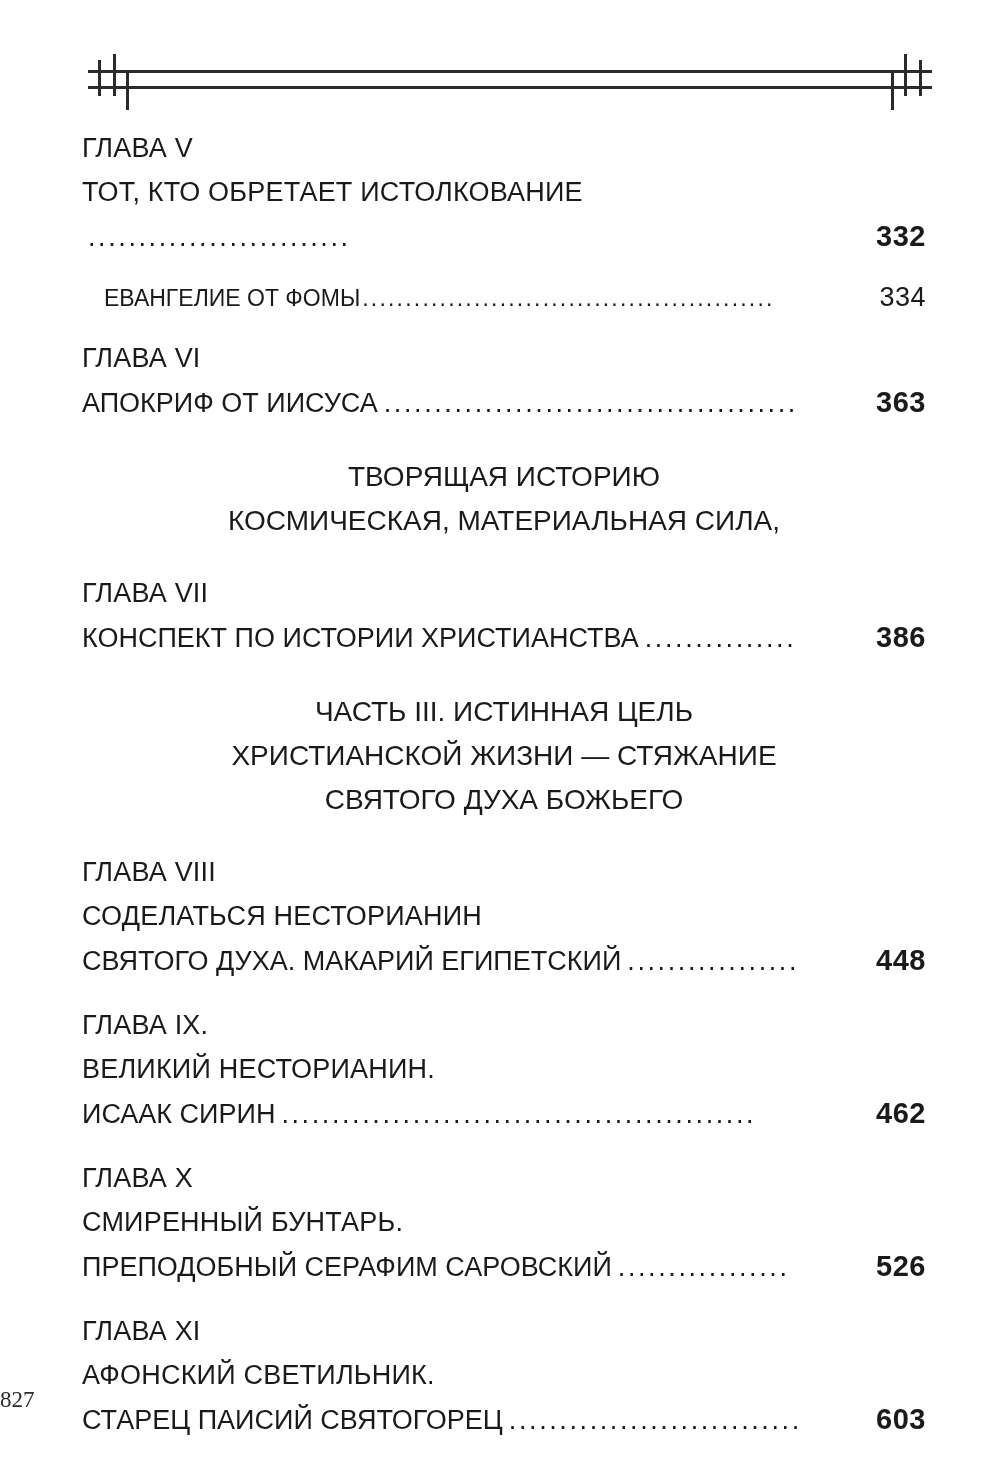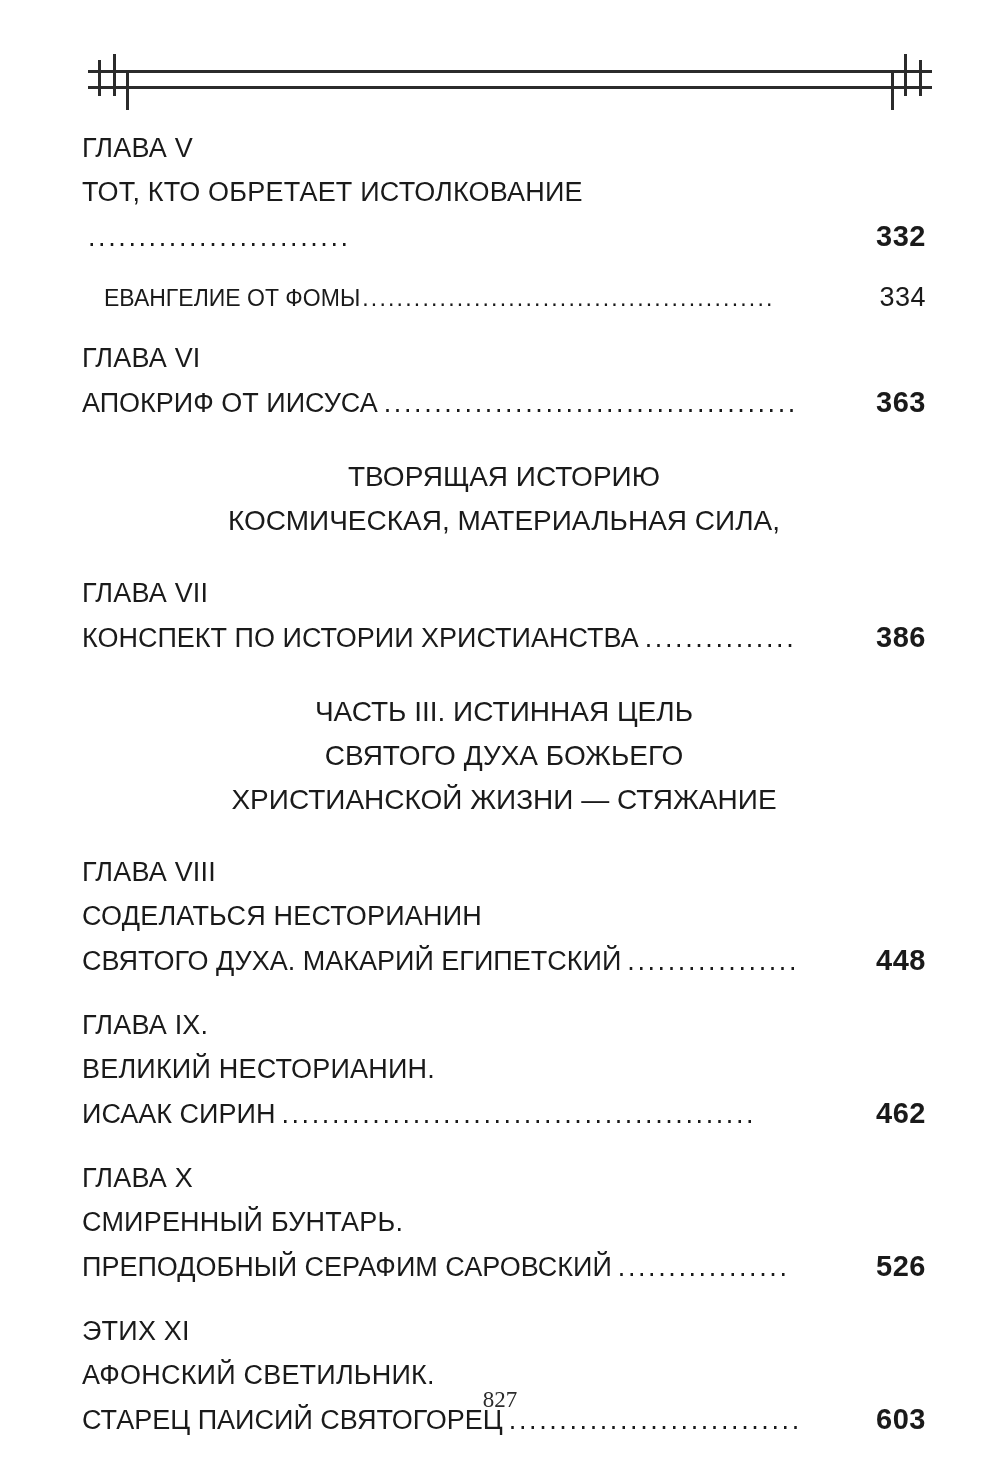--- a/index.html
+++ b/index.html
@@ -146,21 +146,21 @@
     display: block;
     white-space: nowrap;
   }
 
   
   .folio {
     position: absolute;
     left: 0;
     top: 1387px;
     width: 1000px;
-    text-align: center;
+    text-align: left;
     font-family: "Liberation Serif", serif;
     font-size: 23px;
     color: #2b2b2b;
   }
 </style>
 </head>
 <body>
 
 <div class="page">
 
@@ -212,22 +212,22 @@
       <div class="chapter-label">ГЛАВА VII</div>
       <div class="leader-line">
         <span class="lead-text">КОНСПЕКТ ПО ИСТОРИИ ХРИСТИАНСТВА</span>
         <span class="dots">...............</span>
         <span class="pg">386</span>
       </div>
     </div>
 
     <div class="part-heading">
       <span class="ph-line">ЧАСТЬ III. ИСТИННАЯ ЦЕЛЬ</span>
+      <span class="ph-line">ХРИСТИАНСКОЙ ЖИЗНИ — СТЯЖАНИЕ</span>
       <span class="ph-line">СВЯТОГО ДУХА БОЖЬЕГО</span>
-      <span class="ph-line">ХРИСТИАНСКОЙ ЖИЗНИ — СТЯЖАНИЕ</span>
     </div>
 
     <div class="entry">
       <div class="chapter-label">ГЛАВА VIII</div>
       <div class="title-line">СОДЕЛАТЬСЯ НЕСТОРИАНИН</div>
       <div class="leader-line">
         <span class="lead-text">СВЯТОГО ДУХА. МАКАРИЙ ЕГИПЕТСКИЙ</span>
         <span class="dots">.................</span>
         <span class="pg">448</span>
       </div>
@@ -247,21 +247,21 @@
       <div class="chapter-label">ГЛАВА X</div>
       <div class="title-line">СМИРЕННЫЙ БУНТАРЬ.</div>
       <div class="leader-line">
         <span class="lead-text">ПРЕПОДОБНЫЙ СЕРАФИМ САРОВСКИЙ</span>
         <span class="dots">.................</span>
         <span class="pg">526</span>
       </div>
     </div>
 
     <div class="entry">
-      <div class="chapter-label">ЭТИХ XI</div>
+      <div class="chapter-label">ГЛАВА XI</div>
       <div class="title-line">АФОНСКИЙ СВЕТИЛЬНИК.</div>
       <div class="leader-line">
         <span class="lead-text">СТАРЕЦ ПАИСИЙ СВЯТОГОРЕЦ</span>
         <span class="dots">.............................</span>
         <span class="pg">603</span>
       </div>
     </div>
 
   </div>
 

